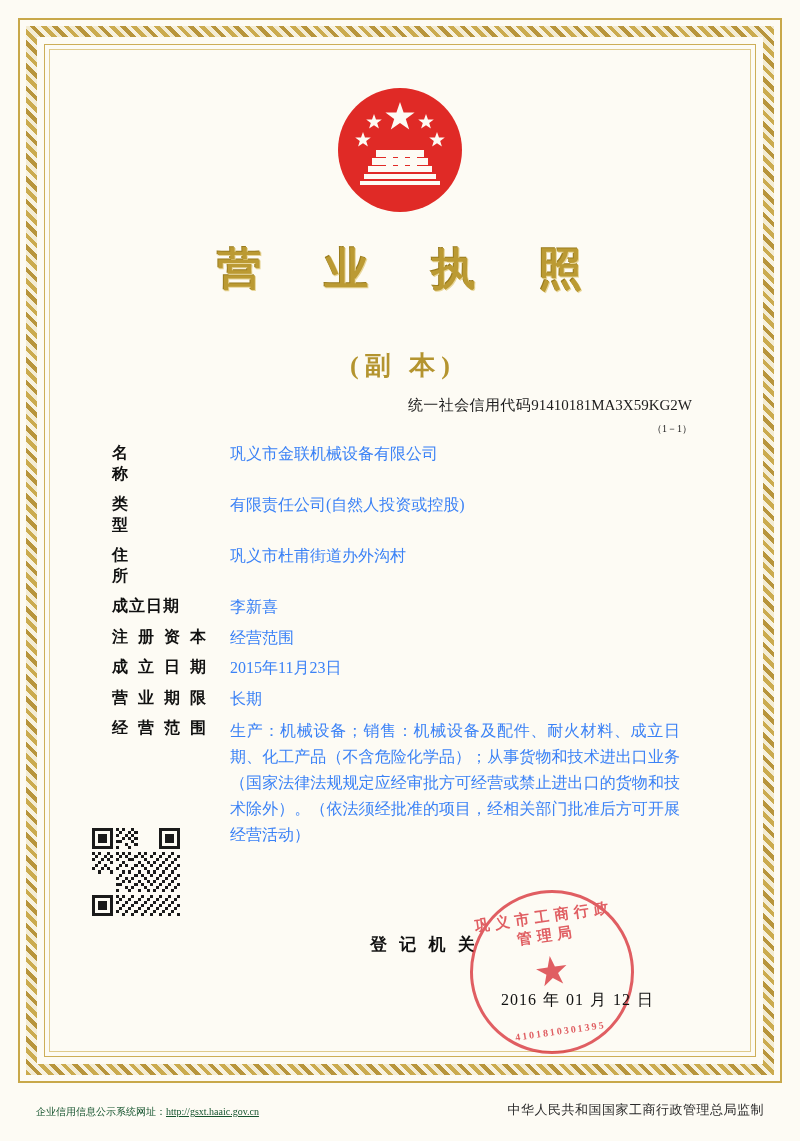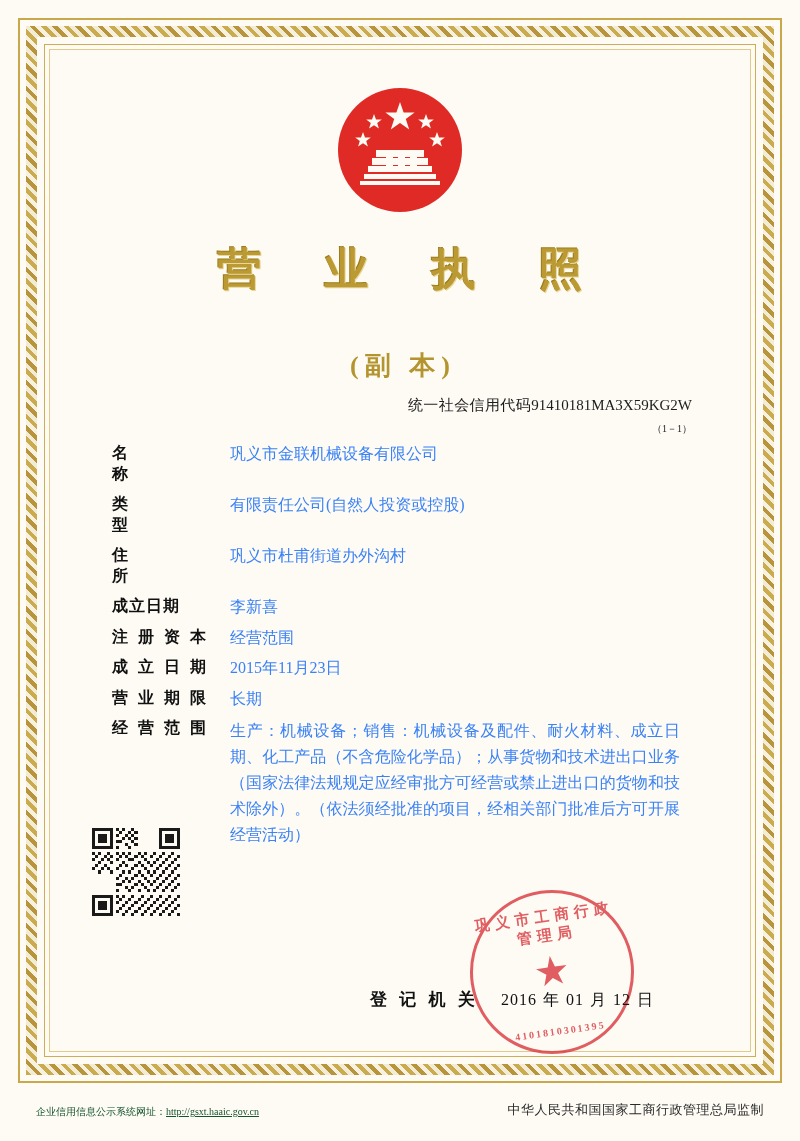--- a/index.html
+++ b/index.html
@@ -167,21 +167,21 @@
     left: 92px;
     top: 828px;
     width: 88px;
     height: 88px;
   }
 
   
   .reg-auth {
     position: absolute;
     left: 370px;
-    top: 988px;
+    top: 933px;
     font-size: 17px;
     font-weight: bold;
     letter-spacing: 4px;
     color: #111;
   }
   .date-line {
     position: absolute;
     left: 498px;
     top: 990px;
     font-size: 16px;

